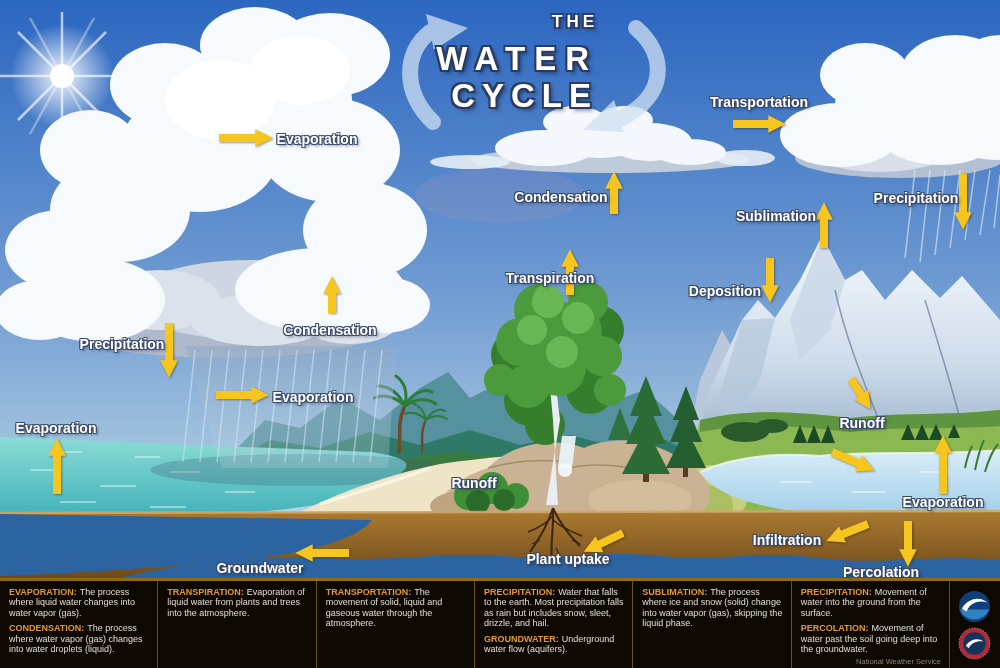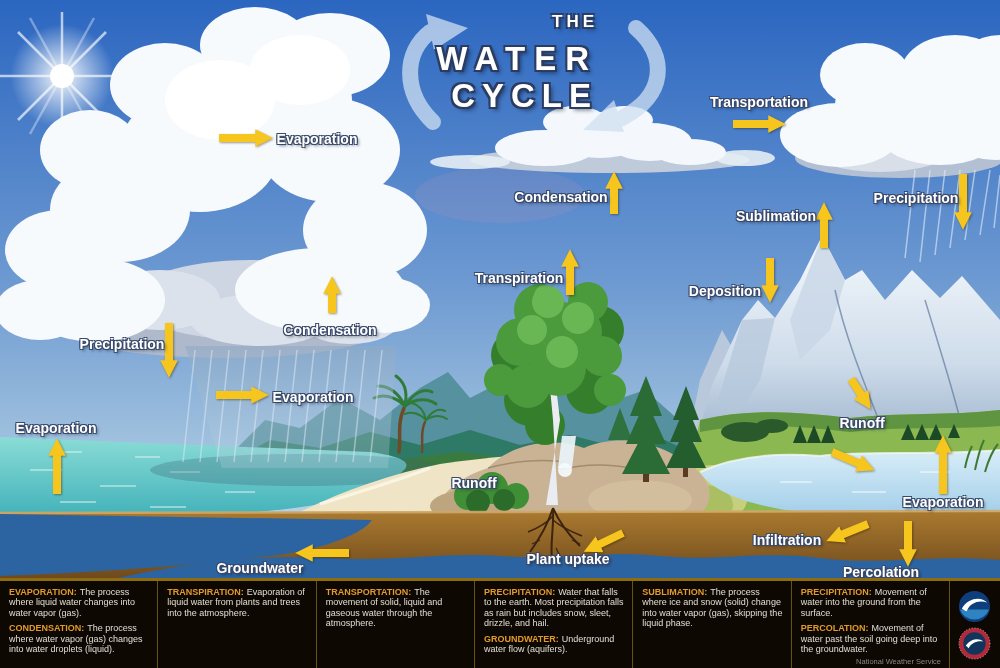--- a/index.html
+++ b/index.html
@@ -375,21 +375,21 @@
     <div class="t2">WATER</div>
     <div class="t3">CYCLE</div>
   </div>
 
   <div class="lbl" style="left:317px;top:131px;">Evaporation</div>
   <div class="lbl" style="left:330px;top:322px;">Condensation</div>
   <div class="lbl" style="left:122px;top:336px;">Precipitation</div>
   <div class="lbl" style="left:313px;top:389px;">Evaporation</div>
   <div class="lbl" style="left:56px;top:420px;">Evaporation</div>
   <div class="lbl" style="left:561px;top:189px;">Condensation</div>
-  <div class="lbl" style="left:519px;top:270px;">Transpiration</div>
+  <div class="lbl" style="left:550px;top:270px;">Transpiration</div>
   <div class="lbl" style="left:759px;top:94px;">Transportation</div>
   <div class="lbl" style="left:776px;top:208px;">Sublimation</div>
   <div class="lbl" style="left:725px;top:283px;">Deposition</div>
   <div class="lbl" style="left:916px;top:190px;">Precipitation</div>
   <div class="lbl" style="left:862px;top:415px;">Runoff</div>
   <div class="lbl" style="left:943px;top:494px;">Evaporation</div>
   <div class="lbl" style="left:787px;top:532px;">Infiltration</div>
   <div class="lbl" style="left:881px;top:564px;">Percolation</div>
   <div class="lbl" style="left:568px;top:551px;">Plant uptake</div>
   <div class="lbl" style="left:260px;top:560px;">Groundwater</div>

